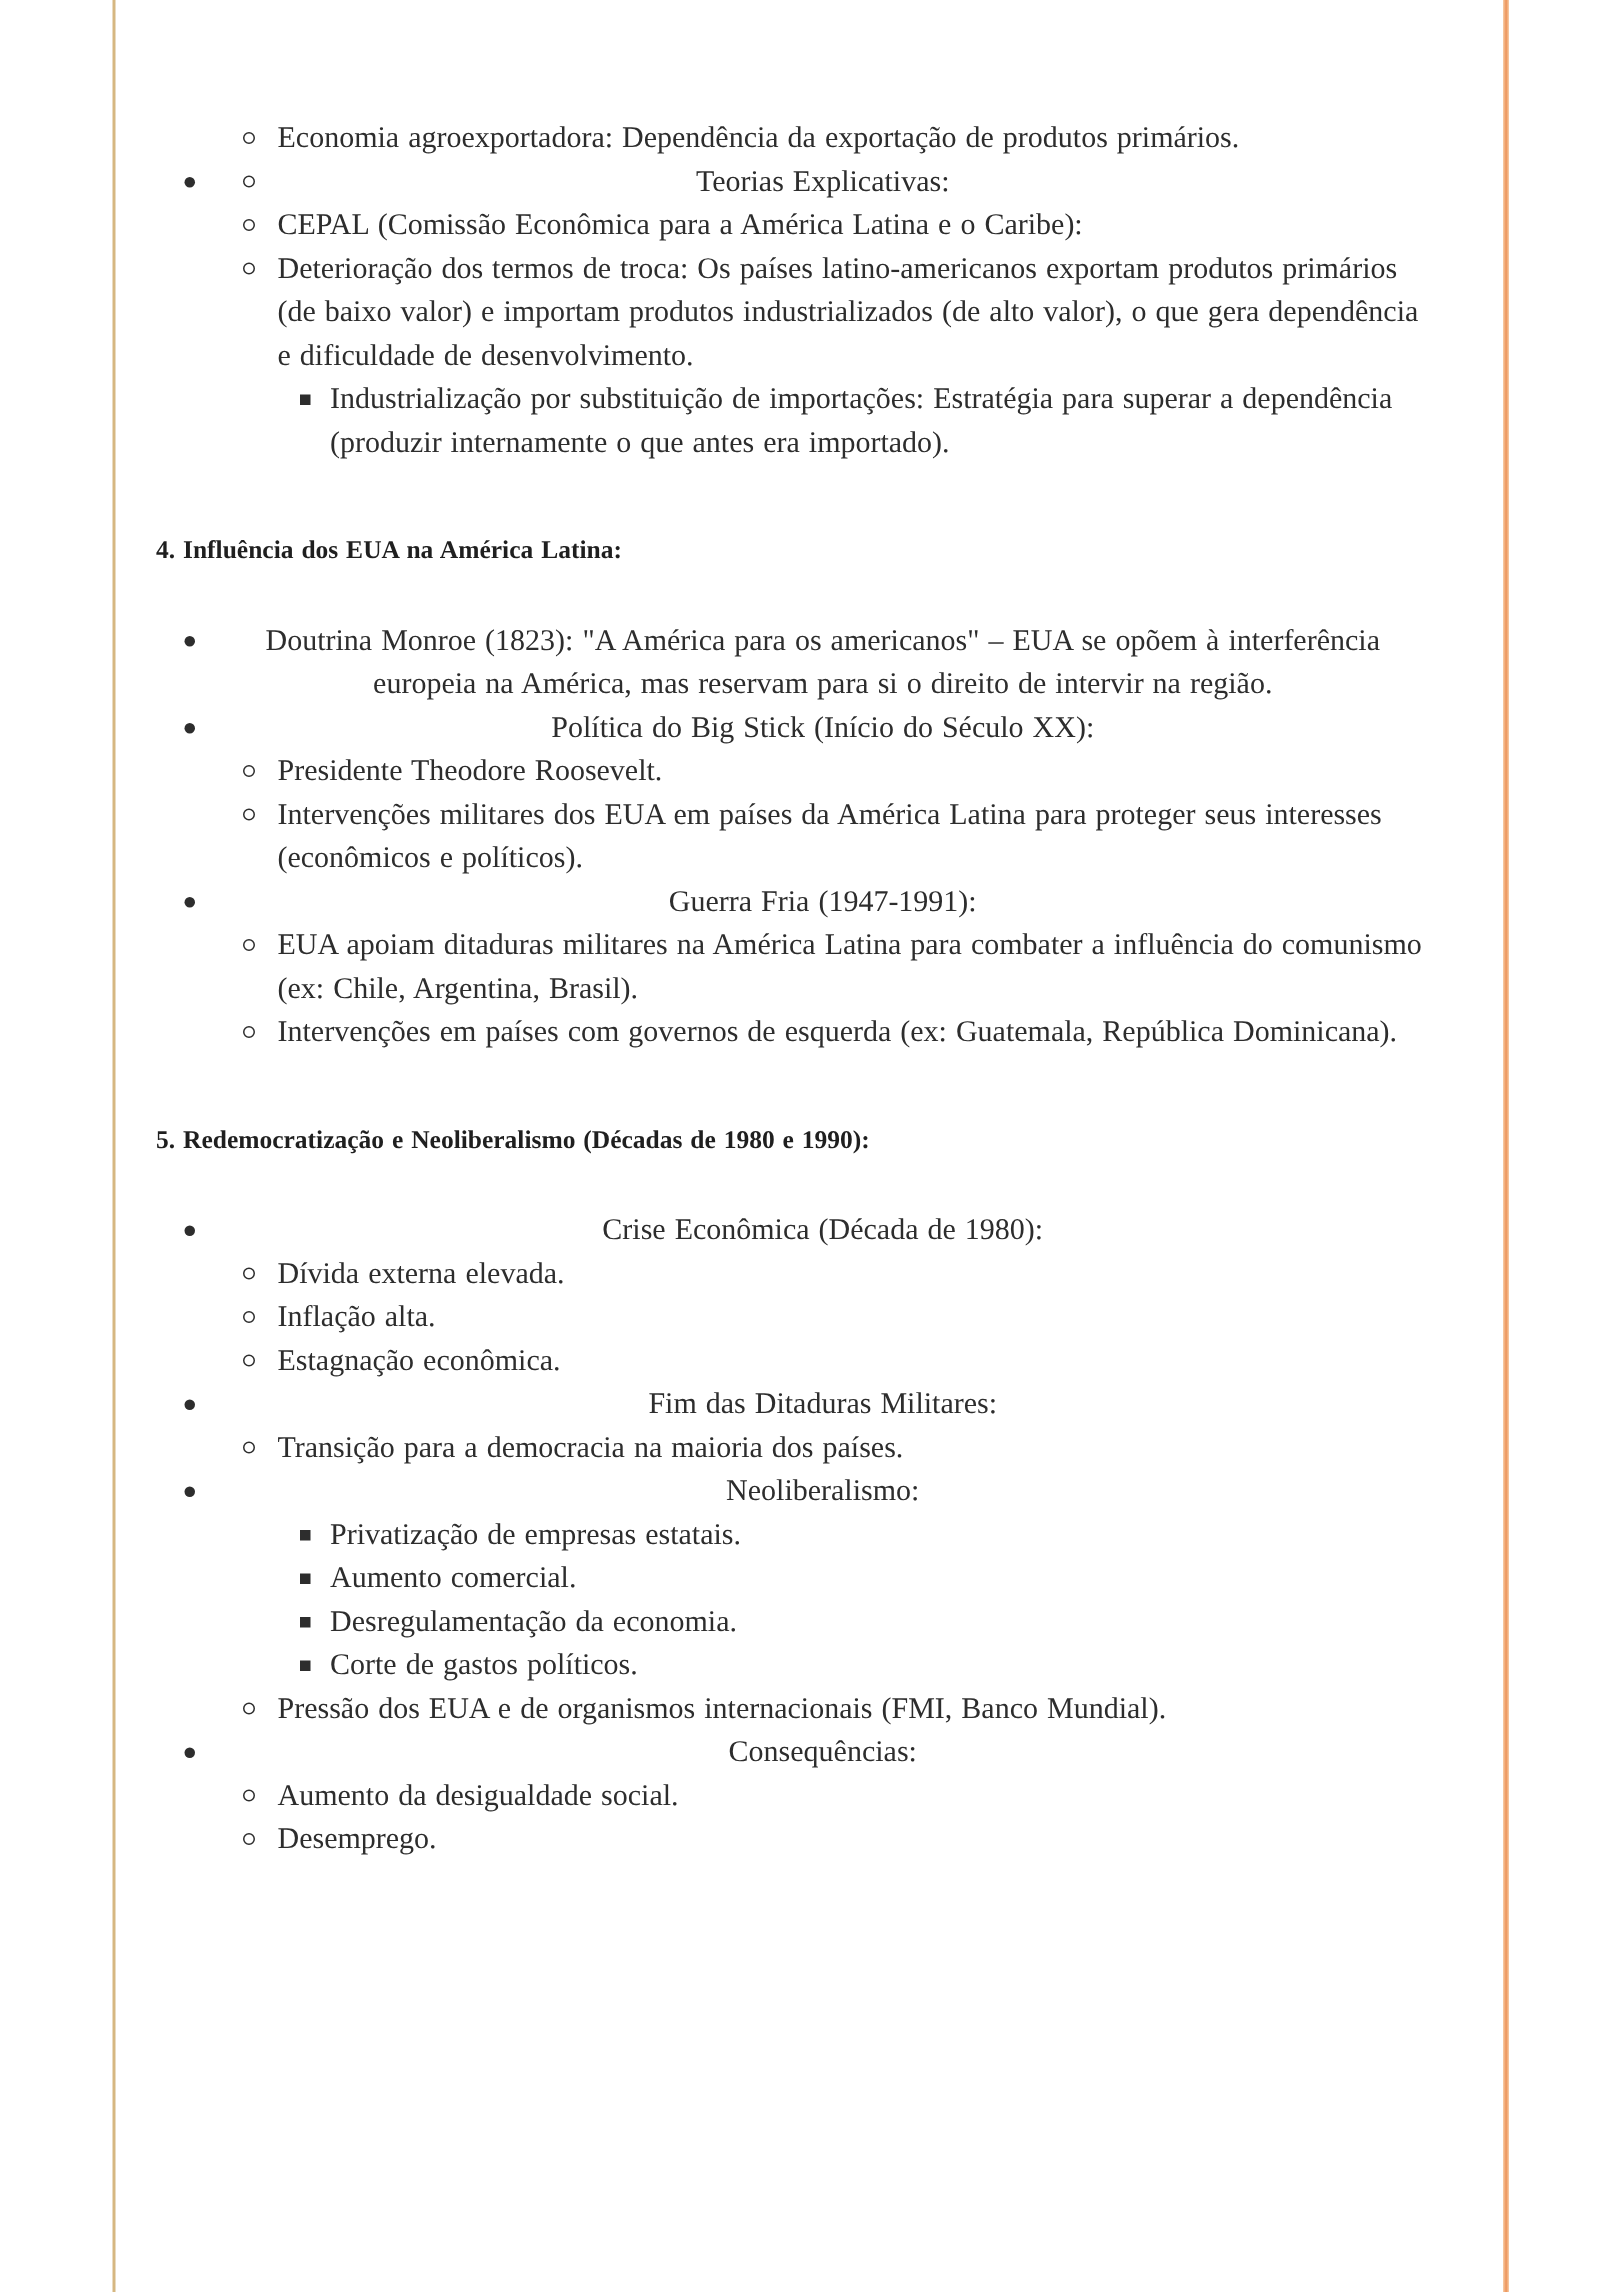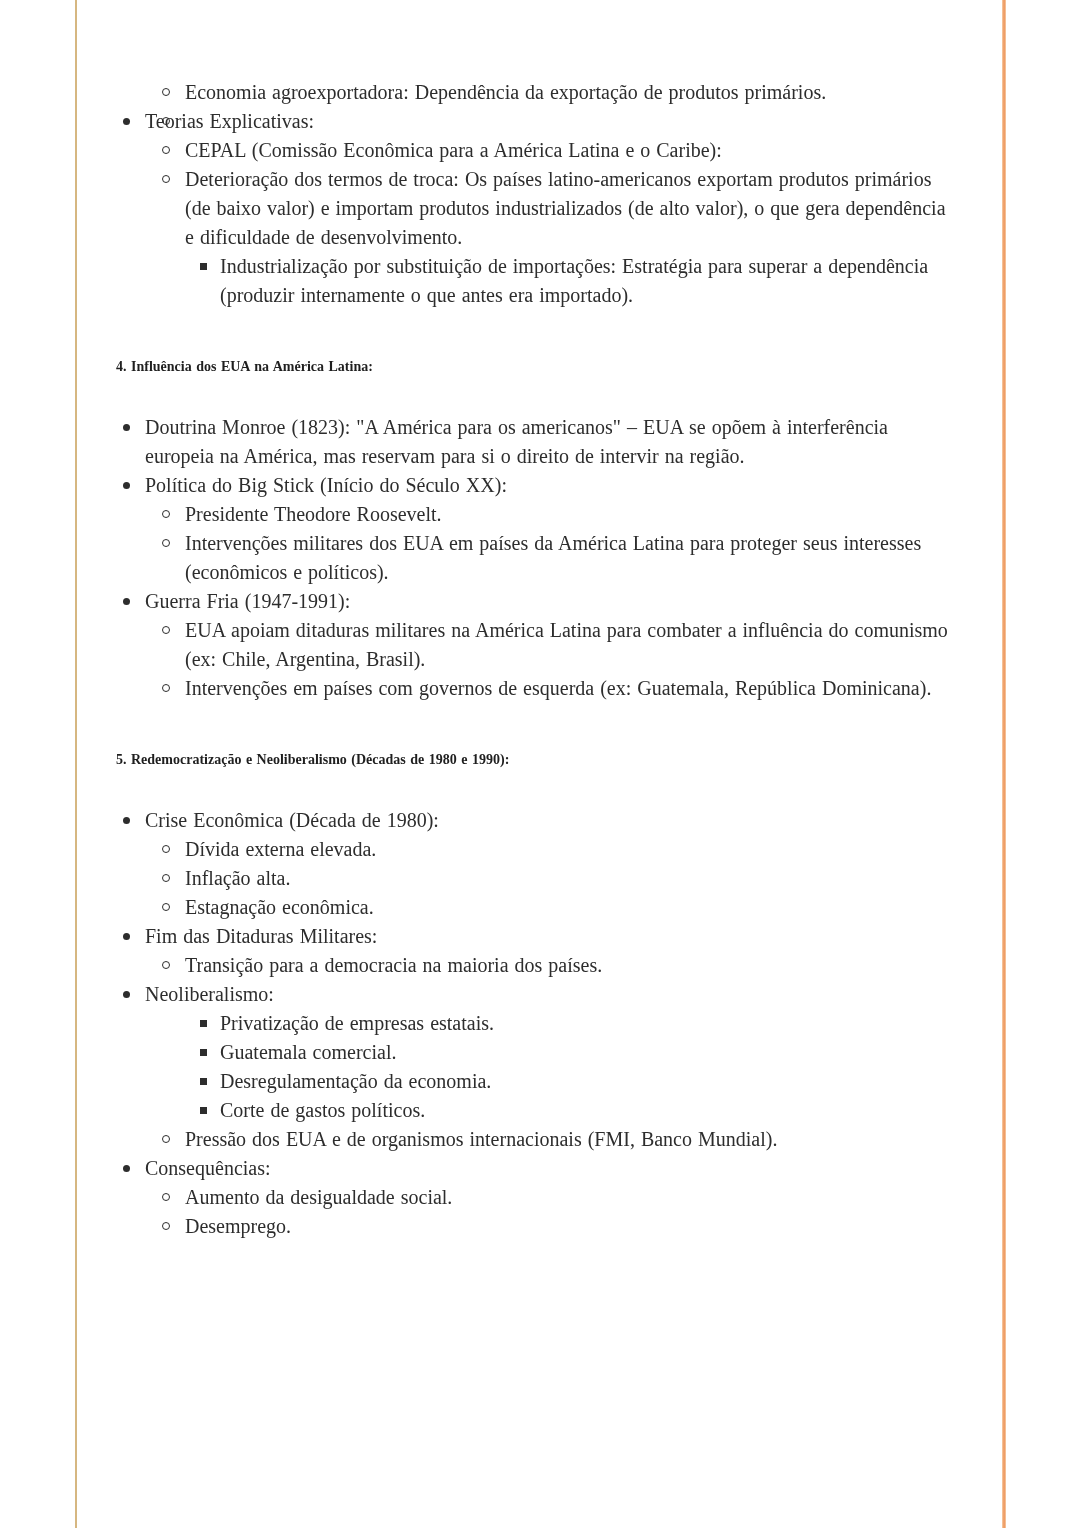--- a/index.html
+++ b/index.html
@@ -31,28 +31,28 @@
     position: absolute;
     left: 104px;
     top: 78px;
     width: 848px;
     color: #2d2d2d;
     font-size: 20px;
     line-height: 29px;
     word-spacing: 1px;
   }
   .heading {
-    font-size: 14px;
+    font-size: 17px;
     font-weight: 700;
     color: #1f1f1f;
-    margin: 42px 0 32px 12px;
+    margin: 42px 0 32px 0;
     line-height: 29px;
   }
   .item { position: relative; }
-  .lvl1 { padding-left: 41px; }
+  .lvl1 { padding-left: 41px; text-align: center; }
   .lvl2 { padding-left: 81px; }
   .lvl3 { padding-left: 116px; }
   .mk { position: absolute; display: block; }
   .mk-disc {
     left: 19px; top: 11px;
     width: 7px; height: 7px;
     background: #2d2d2d;
     border-radius: 50%;
   }
   .mk-circle {
@@ -161,21 +161,21 @@
     <div class="item lvl1">
       <span class="mk mk-disc"></span>
       <span>Neoliberalismo:</span>
     </div>
     <div class="item lvl3">
       <span class="mk mk-square"></span>
       <span>Privatização de empresas estatais.</span>
     </div>
     <div class="item lvl3">
       <span class="mk mk-square"></span>
-      <span>Guatemala comercial.</span>
+      <span>Aumento comercial.</span>
     </div>
     <div class="item lvl3">
       <span class="mk mk-square"></span>
       <span>Desregulamentação da economia.</span>
     </div>
     <div class="item lvl3">
       <span class="mk mk-square"></span>
       <span>Corte de gastos políticos.</span>
     </div>
     <div class="item lvl2">

